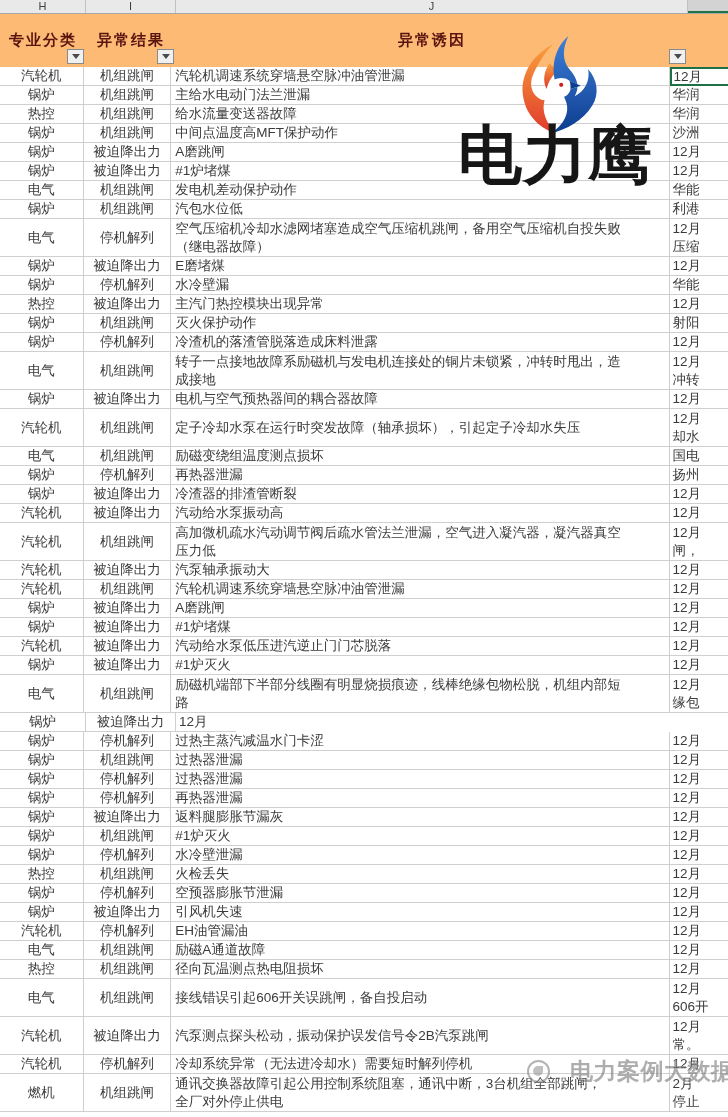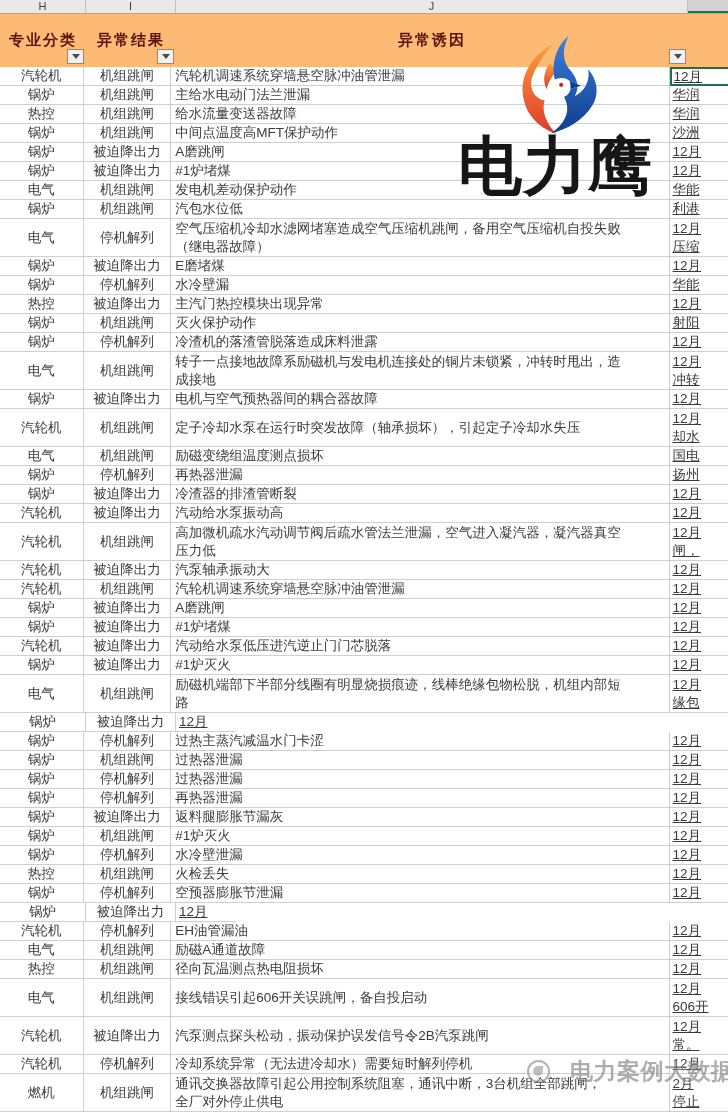--- a/index.html
+++ b/index.html
@@ -29,26 +29,26 @@
     border-top:5px solid #4a4a4a;}
   
   .rows{position:relative;}
   .row{display:flex;height:19px;box-sizing:border-box;border-radius:6px;}
   .row.tall{height:38px;}
   .cell{box-sizing:border-box;border-right:1px solid #cfcfcf;border-bottom:1px solid #cfcfcf;
     overflow:hidden;display:flex;align-items:center;font-size:13.5px;color:#3b3b3b;line-height:18px;}
   .c-h{width:86px;justify-content:center;}
   .c-i{width:90px;justify-content:center;}
   .c-j{width:512px;padding:7px 4px;white-space:pre-line;}
-  .c-k{width:60px;padding-left:3px;border-right:none;white-space:pre-line;text-decoration:underline;}
+  .c-k{width:60px;padding-left:3px;border-right:none;white-space:pre-line;}
   .c-k.selected{border:2px solid #1e7145;border-right:none;padding-left:2px;}
   
   .logo{position:absolute;left:450px;top:28px;width:240px;height:196px;pointer-events:none;}
   .phoenix{position:absolute;left:54px;top:6px;}
-  .logo-text{position:absolute;left:8px;top:102px;font-size:64px;line-height:1.15;font-weight:900;
+  .logo-text{position:absolute;left:8px;top:91px;font-size:64px;line-height:1.15;font-weight:900;
     color:#161616;letter-spacing:1px;white-space:nowrap;font-family:"DejaVu Sans","Liberation Sans",sans-serif;}
   
   .watermark{position:absolute;left:527px;top:1056px;display:flex;align-items:center;gap:20px;
     opacity:.62;pointer-events:none;}
   .wm-circle{width:23px;height:23px;border:2.5px solid #858585;border-radius:50%;box-sizing:border-box;
     position:relative;background:rgba(255,255,255,.25);}
   .wm-circle:after{content:"";position:absolute;left:4px;top:4px;width:10px;height:10px;
     border-radius:50% 0 50% 50%;background:#9a9a9a;}
   .wm-text{font-size:23px;font-weight:700;color:#7c7c7c;letter-spacing:.5px;
     text-shadow:1px 1px 0 rgba(255,255,255,.8);white-space:nowrap;}
@@ -326,20 +326,21 @@
     </div>
       <div class="row">
       <div class="cell c-h">锅炉</div>
       <div class="cell c-i">停机解列</div>
       <div class="cell c-j">空预器膨胀节泄漏</div>
       <div class="cell c-k">12月</div>
     </div>
       <div class="row">
       <div class="cell c-h">锅炉</div>
       <div class="cell c-i">被迫降出力</div>
+      <div class="cell c-j">引风机失速</div>
       <div class="cell c-k">12月</div>
     </div>
       <div class="row">
       <div class="cell c-h">汽轮机</div>
       <div class="cell c-i">停机解列</div>
       <div class="cell c-j">EH油管漏油</div>
       <div class="cell c-k">12月</div>
     </div>
       <div class="row">
       <div class="cell c-h">电气</div>

